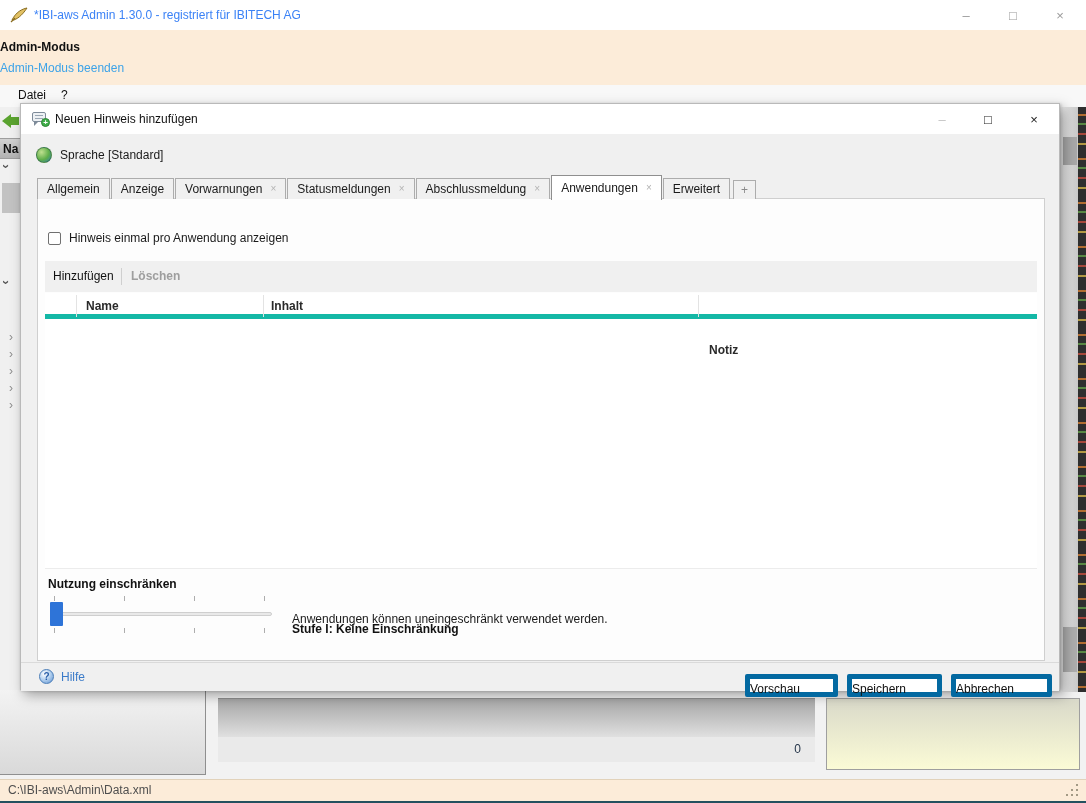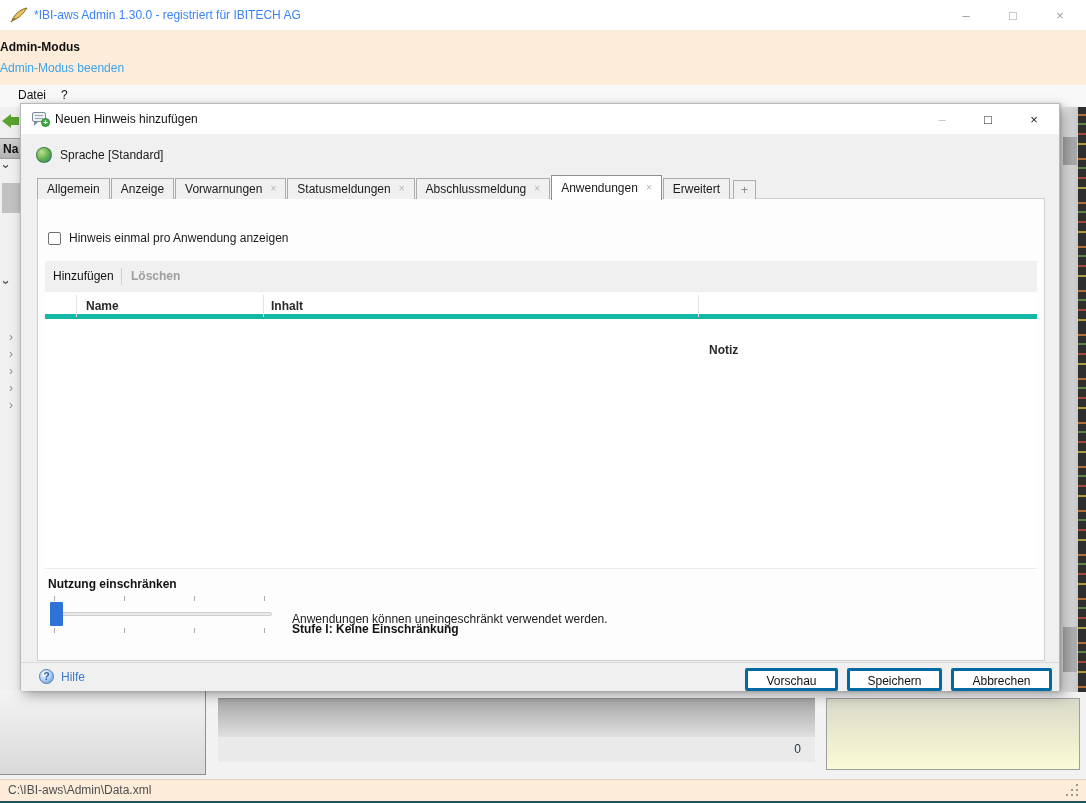--- a/index.html
+++ b/index.html
@@ -103,21 +103,21 @@
   .slider .tick { position:absolute; width:1px; height:5px; background:#adadad; }
   .slider .tick.top { top:1px; } .slider .tick.bot { top:33px; }
   .slider .thumb { position:absolute; left:0; top:7px; width:13px; height:24px; background:#2e74d8; border-radius:1px; }
   .stufe-title { position:absolute; left:254px; top:393px; font-weight:bold; color:#111;margin-top:30px; }
   .stufe-desc { position:absolute; left:254px; top:413px; color:#1a1a1a; }
 
   .dlg-footer { position:absolute; left:0; top:558px; width:100%; height:29px; background:#f0f0f0; border-top:1px solid #dadada; }
   .help { position:absolute; left:18px; top:6px; display:flex; align-items:center; }
   .help-icon { width:15px; height:15px; border-radius:50%; background:radial-gradient(circle at 35% 30%, #ffffff, #b8d4f0 45%, #5b8fd0); border:1px solid #4a7db8; color:#2a5fa8; font-weight:bold; font-size:10px; text-align:center; line-height:13px; margin-right:7px; }
   .help-text { color:#3b7bc8; }
-  .btn { position:absolute; top:5px; height:23px; background:#ffffff; border:3px solid #0369a1; border-radius:2px; text-align:center; line-height:21px; color:#111; }
+  .btn { position:absolute; top:11px; height:23px; background:#ffffff; border:5px solid #0369a1; border-radius:2px; line-height:21px; color:#111; }
   .btn-preview { left:724px; width:93px; }
   .btn-save { left:826px; width:95px; }
   .btn-cancel { left:930px; width:101px; }
 </style>
 </head>
 <body>
 
 <div class="screen">
 
   <div class="top-dark-strip"></div>

